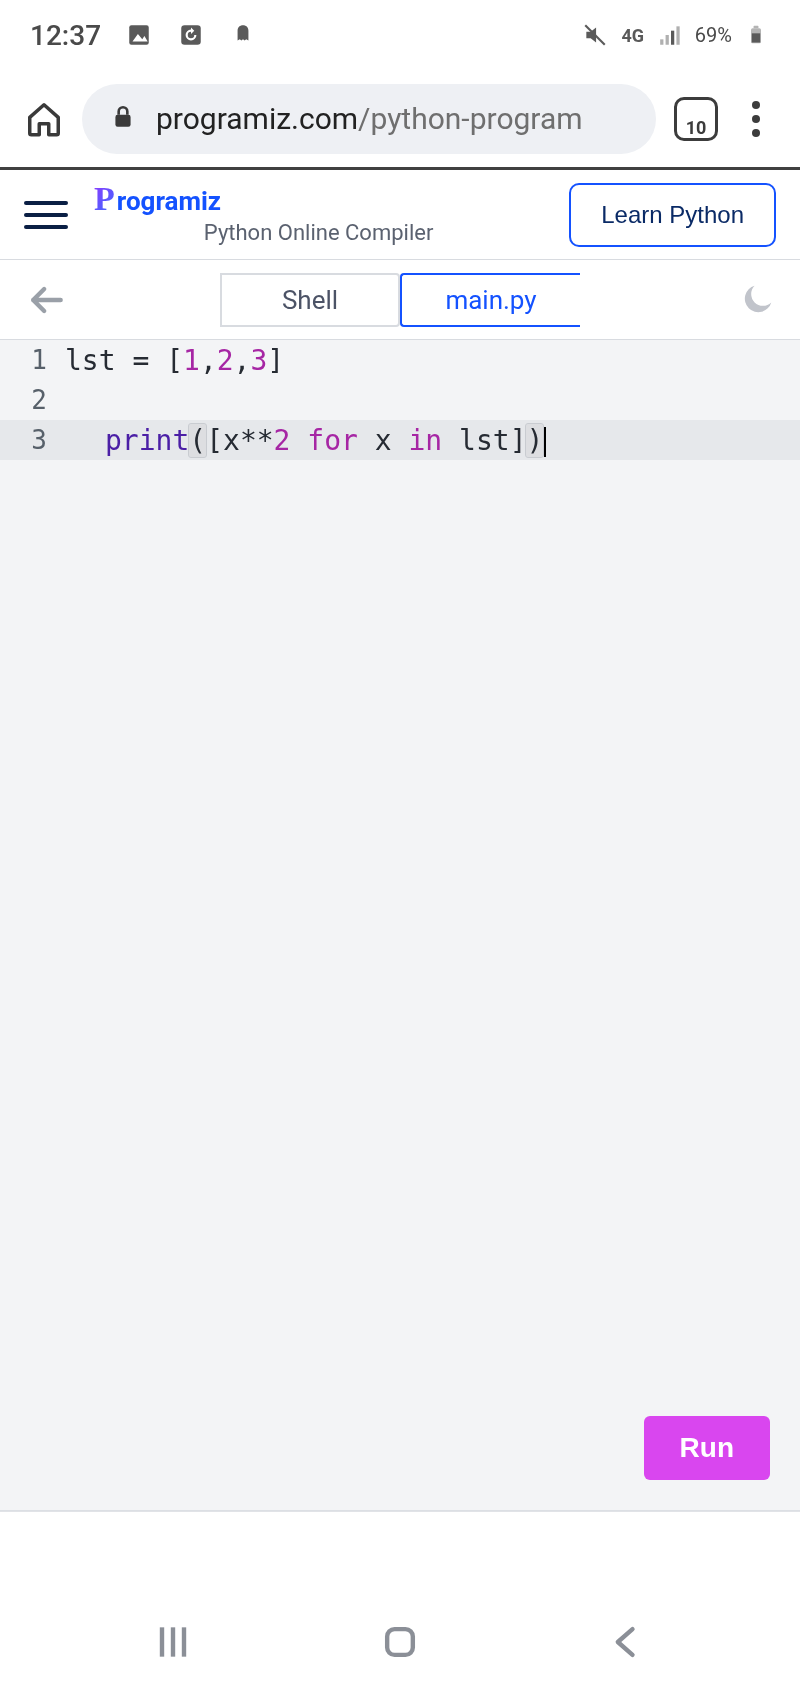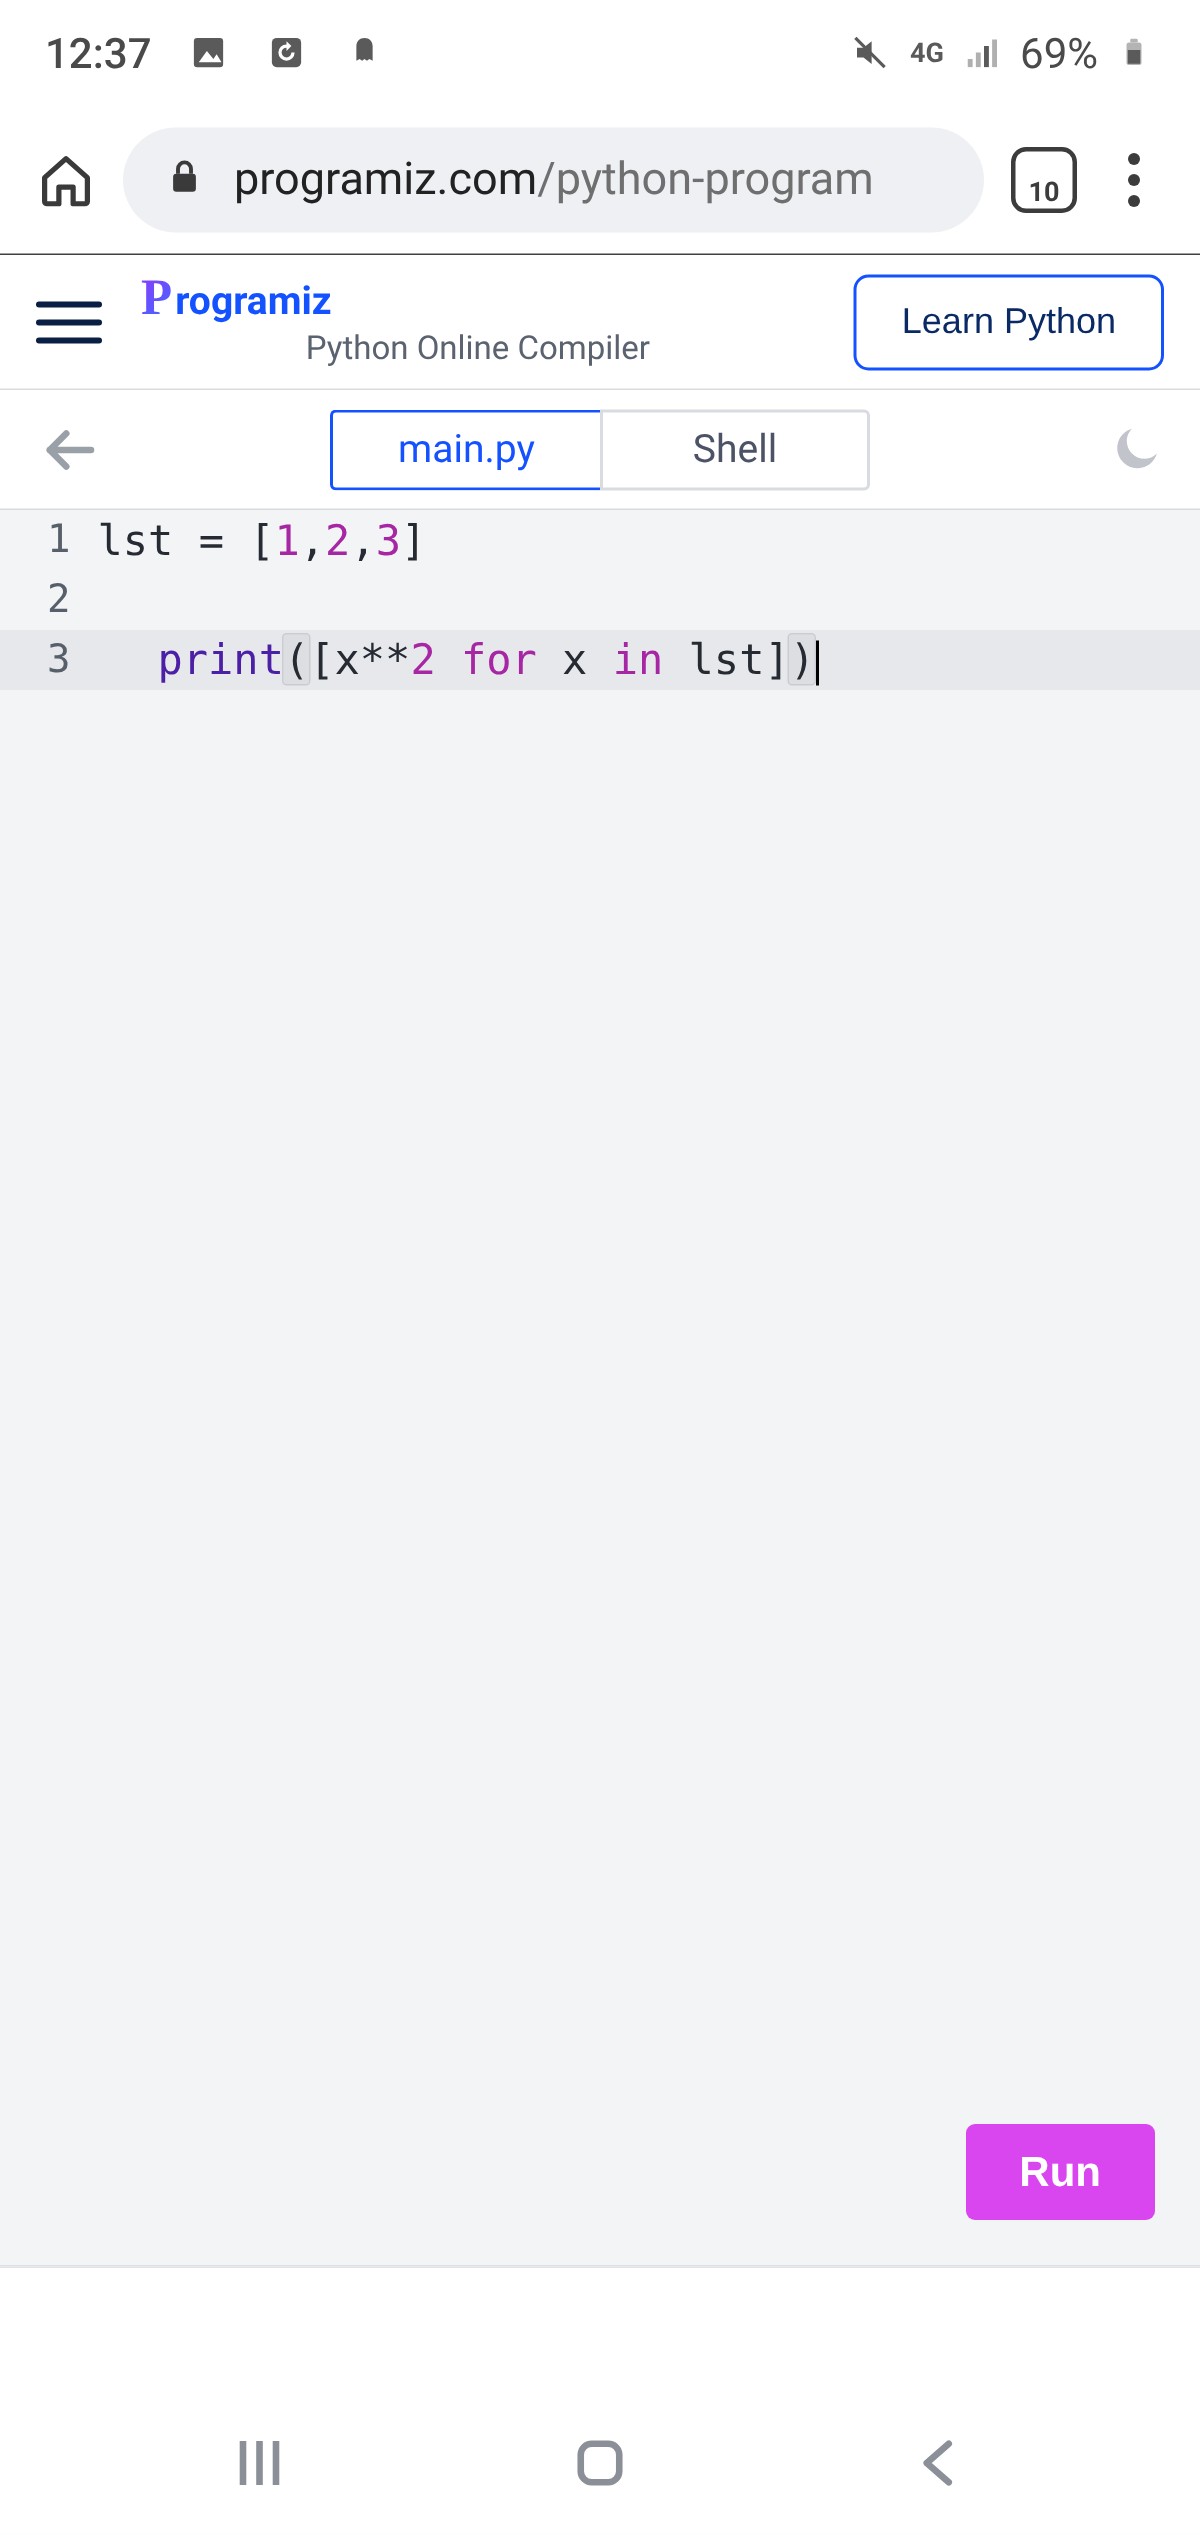--- a/index.html
+++ b/index.html
@@ -26,21 +26,21 @@
   .status-time { font-weight: 500; }
   .status-ico { width: 28px; height: 28px; display:inline-flex; align-items:center; justify-content:center; fill:#5a5a5a; color:#5a5a5a; }
 
   
   .browser-bar {
     height: 100px;
     display: flex;
     align-items: center;
     padding: 0 24px;
     gap: 18px;
-    border-bottom: 1px solid #404040;
+    border-bottom: 3px solid #404040;
   }
   .home-btn { width: 40px; height: 40px; display:flex; align-items:center; justify-content:center; }
   .url-bar {
     flex: 1;
     height: 70px;
     background: #eef0f4;
     border-radius: 40px;
     display: flex;
     align-items: center;
     padding: 0 28px;
@@ -243,21 +243,21 @@
       <span>4G</span>
     </span>
     <span class="status-ico">
       <svg viewBox="0 0 24 24" width="26" height="26">
           <rect x="2" y="16" width="3" height="5" fill="#b0b0b0"></rect>
           <rect x="7" y="12" width="3" height="9" fill="#b0b0b0"></rect>
           <rect x="12" y="8" width="3" height="13" fill="#5a5a5a"></rect>
           <rect x="17" y="4" width="3" height="17" fill="#b0b0b0"></rect>
         </svg>
     </span>
-    <span style="font-size:28px;color:#4a4a4a;">69%</span>
+    <span style="font-size:20px;color:#4a4a4a;">69%</span>
     <span class="status-ico">
       <svg viewBox="0 0 24 24" width="20" height="28">
           <rect x="6" y="4" width="12" height="18" rx="2" fill="#b4b4b4"></rect>
           <rect x="9" y="1" width="6" height="3" rx="1" fill="#b4b4b4"></rect>
           <rect x="7" y="10" width="10" height="11" fill="#5a5a5a"></rect>
         </svg>
     </span>
   </div>
 </div>
 
@@ -302,25 +302,25 @@
     <span class="brand-sub">Python Online Compiler</span>
   </div>
   <button class="learn-btn">Learn Python</button>
 </div>
 
 <div class="tabs-row">
   <svg class="back-arrow" viewBox="0 0 24 24">
       <path d="M20 12H5m0 0l6-6m-6 6l6 6" stroke="#9aa0a8" stroke-width="2.4" fill="none" stroke-linecap="round" stroke-linejoin="round"></path>
     </svg>
   <div class="tabs-center">
+    <div class="editor-tab shell">
+        <span>Shell</span>
+      </div>
     <div class="editor-tab">
         <span>main.py</span>
-      </div>
-    <div class="editor-tab shell">
-        <span>Shell</span>
       </div>
   </div>
   <svg class="moon-btn" viewBox="0 0 24 24">
       <path d="M21 13.5A8.5 8.5 0 1 1 10.5 3a7 7 0 0 0 10.5 10.5z" fill="#c1c4cb"></path>
     </svg>
 </div>
 
 <div class="editor-area">
   <div class="code-line">
     <span class="gutter">1</span>

